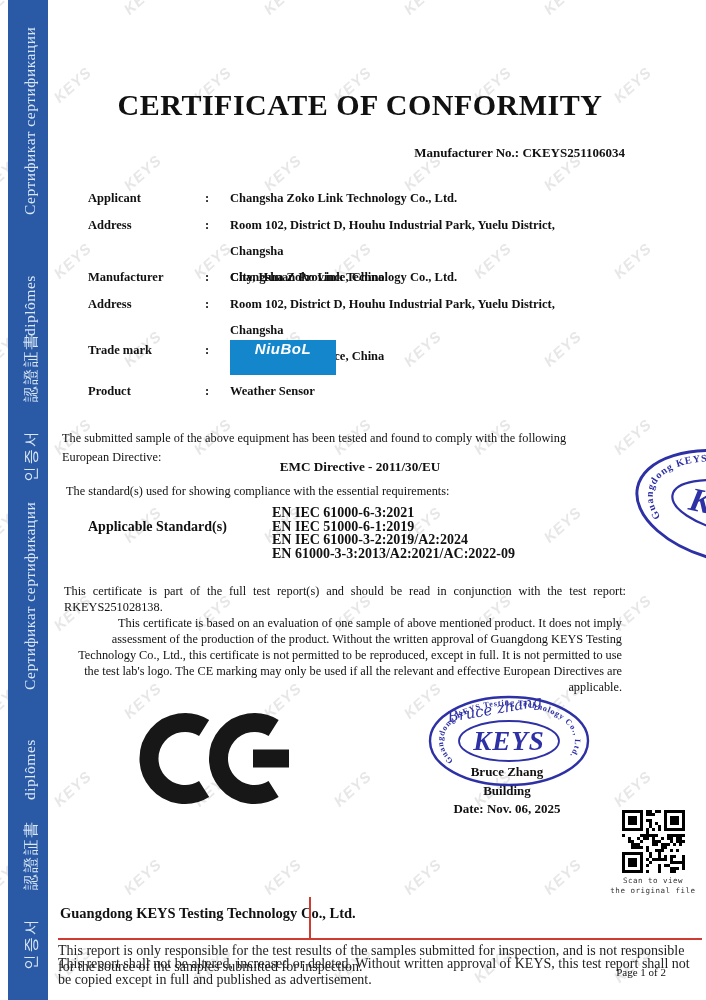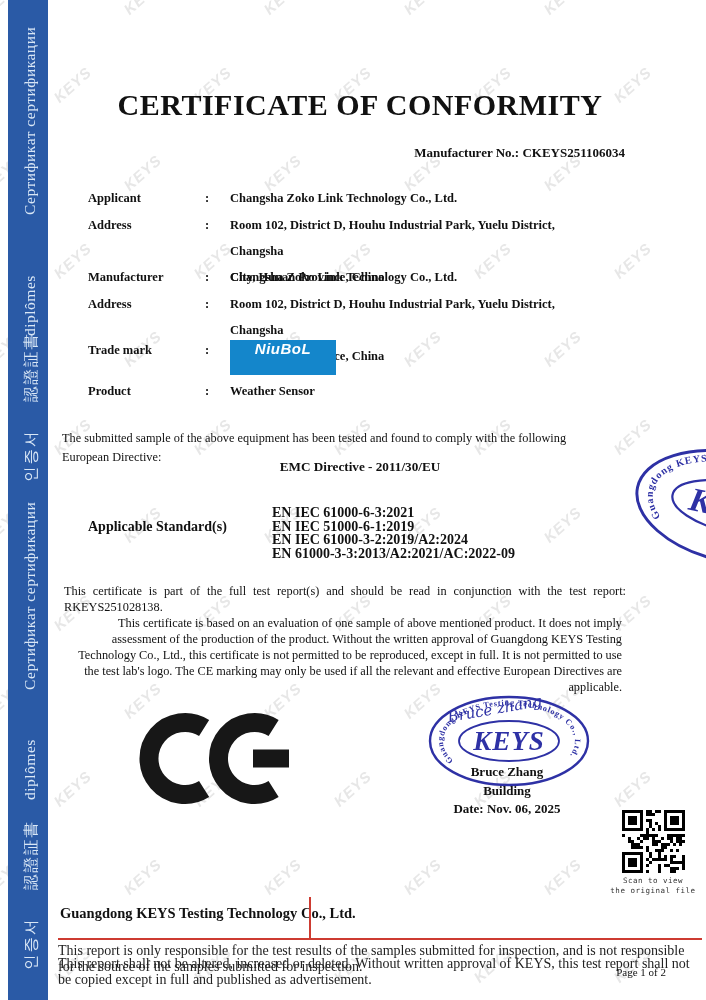--- a/index.html
+++ b/index.html
@@ -165,20 +165,21 @@
     </div>
     <div class="abs field-row row-trademark" style="top:333px">
       <span class="f-label">Trade mark</span><span class="f-colon">:</span><span class="logo-box">NiuBoL</span>
     </div>
     <div class="abs field-row" style="top:378px">
       <span class="f-label">Product</span><span class="f-colon">:</span><span class="f-value">Weather Sensor</span>
     </div>
 
     <div class="abs para p-intro">The submitted sample of the above equipment has been tested and found to comply with the following European Directive:</div>
     <div class="abs emc-line">EMC Directive - 2011/30/EU</div>
+    <div class="abs para p-standards-intro">The standard(s) used for showing compliance with the essential requirements:</div>
     <div class="abs applicable-label">Applicable Standard(s)</div>
     <div class="abs standards-list">
       <div>EN IEC 61000-6-3:2021</div>
       <div>EN IEC 51000-6-1:2019</div>
       <div>EN IEC 61000-3-2:2019/A2:2024</div>
       <div>EN 61000-3-3:2013/A2:2021/AC:2022-09</div>
     </div>
     <div class="abs para p-report">This certificate is part of the full test report(s) and should be read in conjunction with the test report: RKEYS251028138.</div>
     <div class="abs para p-disclaimer">This certificate is based on an evaluation of one sample of above mentioned product. It does not imply assessment of the production of the product. Without the written approval of Guangdong KEYS Testing Technology Co., Ltd., this certificate is not permitted to be reproduced, except in full. It is not permitted to use the test lab's logo. The CE marking may only be used if all the relevant and effective European Directives are applicable.</div>
 

